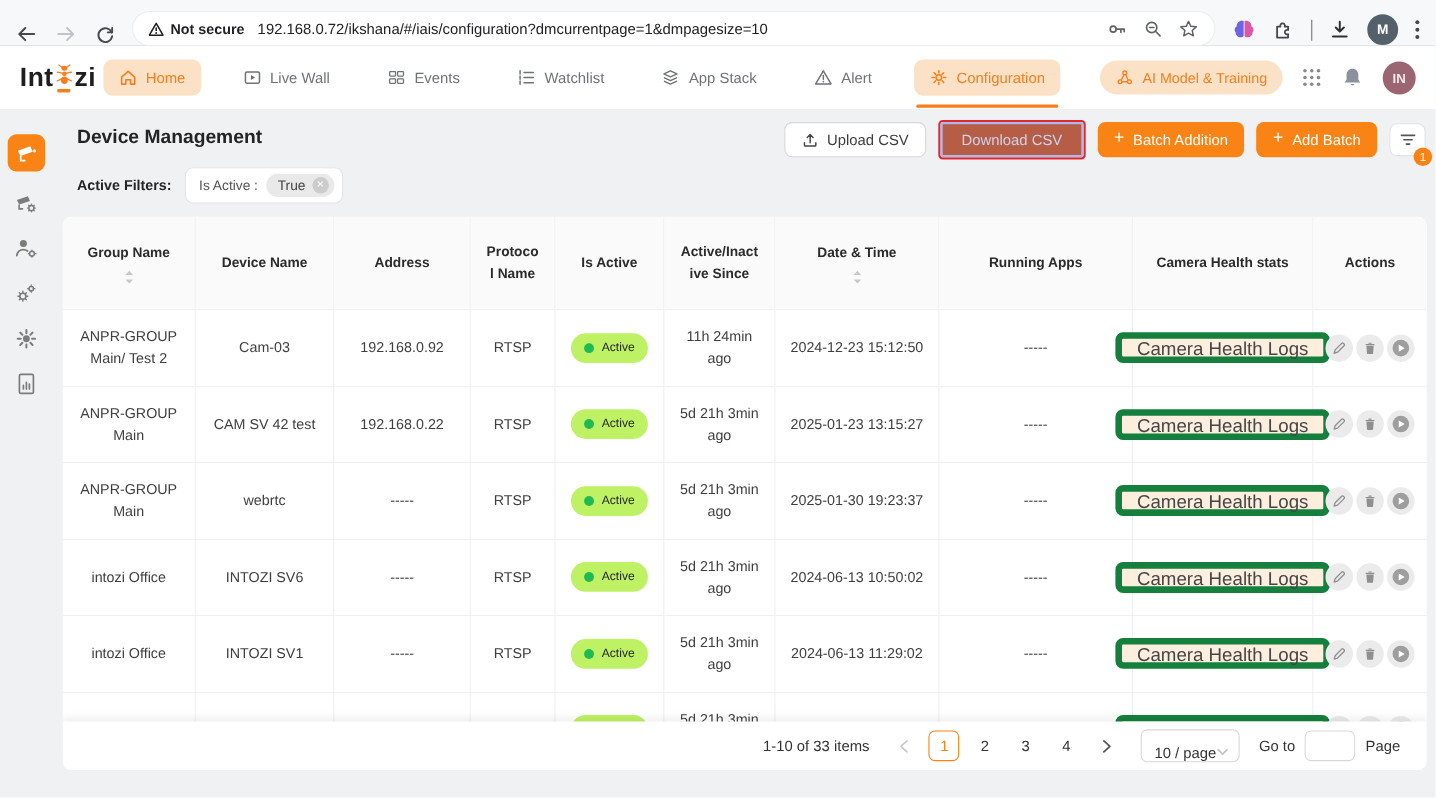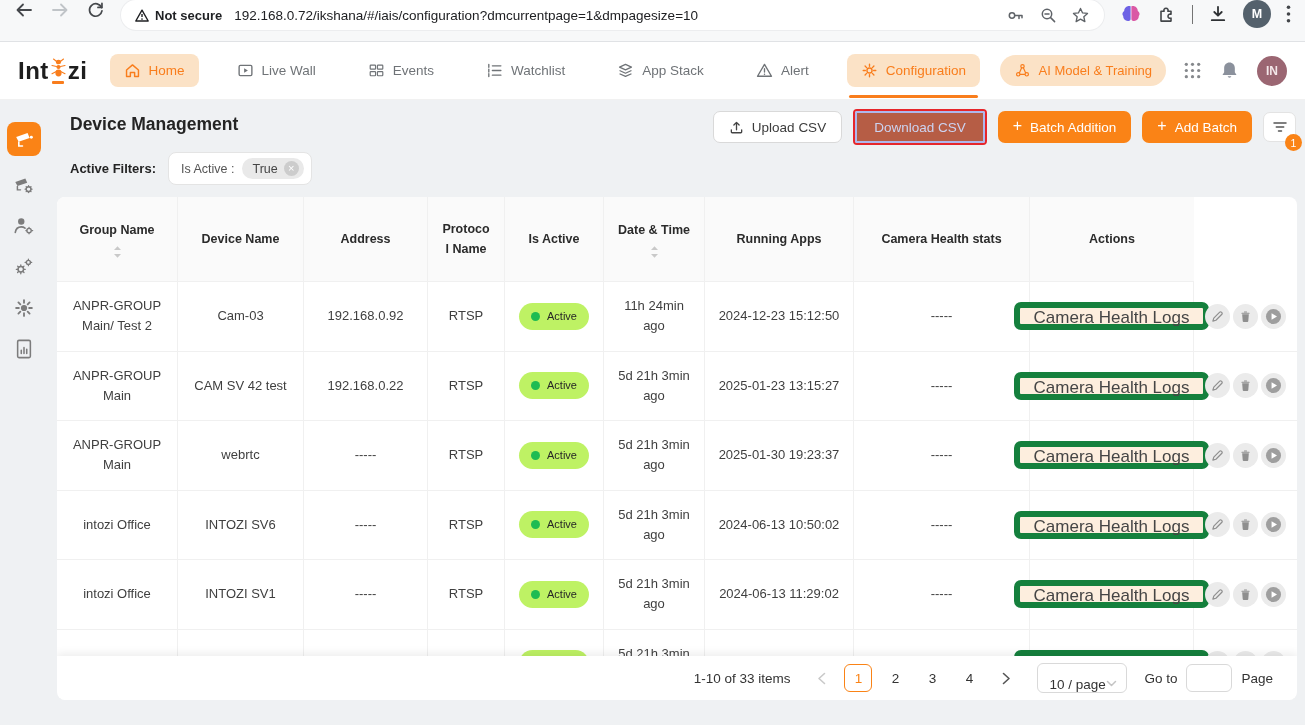--- a/index.html
+++ b/index.html
@@ -2,36 +2,36 @@
 <html><head>
 <meta charset="utf-8">
 <style>
   * { box-sizing: border-box; margin: 0; padding: 0; }
   html, body { width: 1305px; height: 725px; overflow: hidden; }
   body { font-family: "Liberation Sans", sans-serif; background: #eff1f3; position: relative; color: #333; }
   svg { display: block; }
 
   
   .chrome { position: absolute; top: 0; left: 0; right: 0; height: 42px; background: #f7f8f9;
-            border-bottom: 1px solid #e0e2e5; display: flex; align-items: flex-start; padding: 0 14px; gap: 16px; }
+            border-bottom: 1px solid #e0e2e5; display: flex; align-items: flex-end; padding: 0 14px; gap: 16px; }
   .chrome .navbtn { display: inline-flex; cursor: pointer; }
   .omnibox { flex: 1; height: 30px; background: #ffffff; border-radius: 15px; display: flex;
              align-items: center; padding: 0 14px; gap: 8px; box-shadow: 0 0 0 1px #ecedef; min-width: 0; }
   .notsecure { display: flex; align-items: center; gap: 6px; font-weight: 700; font-size: 13px; color: #1f2023; }
   .url { font-size: 13.5px; color: #202124; white-space: nowrap; overflow: hidden; margin-left: 4px; flex: 1; }
   .omni-right { display: flex; align-items: center; gap: 14px; margin-left: auto; }
   .chrome-right { display: flex; align-items: center; gap: 15px; }
   .vsep { width: 1px; height: 19px; background: #747474; }
   .avatar-m { width: 28px; height: 28px; border-radius: 50%; background: #54616c; color: #fff;
               font-size: 12.5px; font-weight: 700; display: flex; align-items: center; justify-content: center; cursor: pointer; }
 
   
   .navbar { position: absolute; top: 42px; left: 0; right: 0; height: 58px; background: #fff;
             display: flex; align-items: center; padding: 0 18px; border-bottom: 1px solid #f1f1f1; }
-  .logo { display: flex; align-items: flex-end; margin-right: 22px; cursor: pointer; }
+  .logo { display: flex; align-items: flex-end; margin-right: 6px; cursor: pointer; }
   .logo-text { font-size: 24px; font-weight: 700; color: #1e1e1e; letter-spacing: 0.5px; line-height: 1; }
   .logo-ant { margin: 0 1px -1px 1px; display: flex; flex-direction: column; align-items: center; }
   .logo-ant .bar { width: 12px; height: 2.5px; background: #f97d1c; margin-top: 1px; border-radius: 1px; }
   .nav-items { display: flex; align-items: center; gap: 24px; }
   .nav-item { position: relative; display: flex; align-items: center; gap: 8px; padding: 8px 14px;
               border-radius: 8px; font-size: 13.5px; color: #6f7377; cursor: pointer; white-space: nowrap; }
   .nav-item.active { background: #fbe2c6; color: #f97d1c; }
   .nav-item.cfg::after { content: ""; position: absolute; left: 2px; right: 2px; bottom: -11px;
                          height: 3px; background: #f97d1c; border-radius: 2px; }
   .nav-right { margin-left: auto; display: flex; align-items: center; gap: 17px; }
@@ -389,20 +389,21 @@
       <span>Group Name</span>
       <svg width="9" height="14" viewBox="0 0 9 14">
           <path d="M4.5 1.2L8 5H1z" fill="#c9c9c9"></path>
           <path d="M4.5 12.8L1 9h7z" fill="#c9c9c9"></path>
         </svg>
     </div>
     <div class="th">Device Name</div>
     <div class="th">Address</div>
     <div class="th">Protocol Name</div>
     <div class="th">Is Active</div>
+    <div class="th">Active/Inactive Since</div>
     <div class="th sortable">
       <span>Date &amp; Time</span>
       <svg width="9" height="14" viewBox="0 0 9 14">
           <path d="M4.5 1.2L8 5H1z" fill="#c9c9c9"></path>
           <path d="M4.5 12.8L1 9h7z" fill="#c9c9c9"></path>
         </svg>
     </div>
     <div class="th">Running Apps</div>
     <div class="th">Camera Health stats</div>
     <div class="th">Actions</div>

